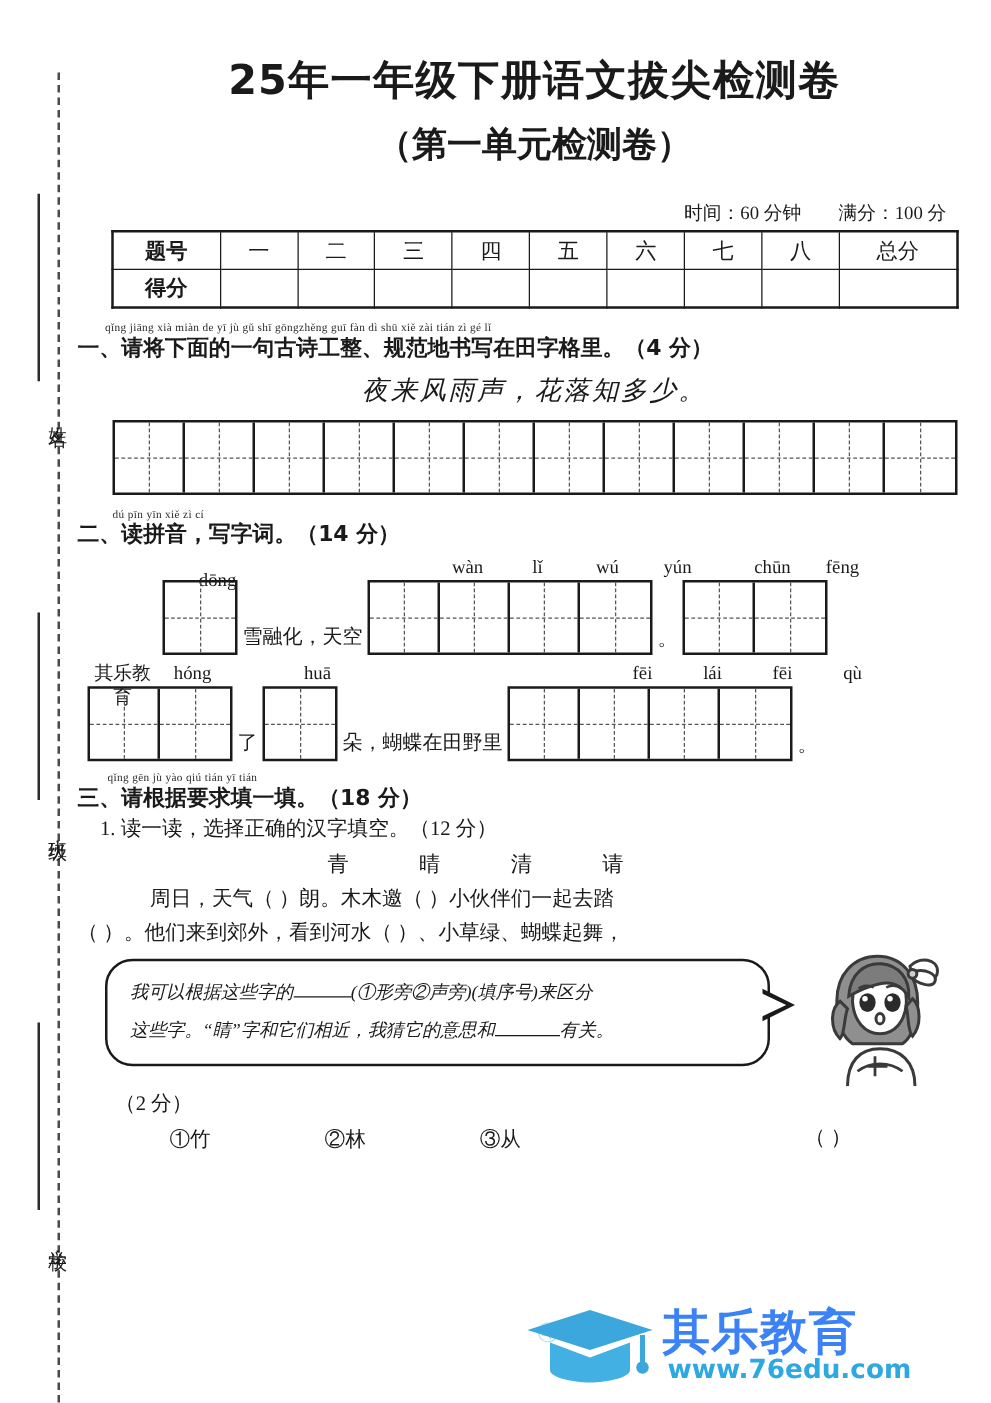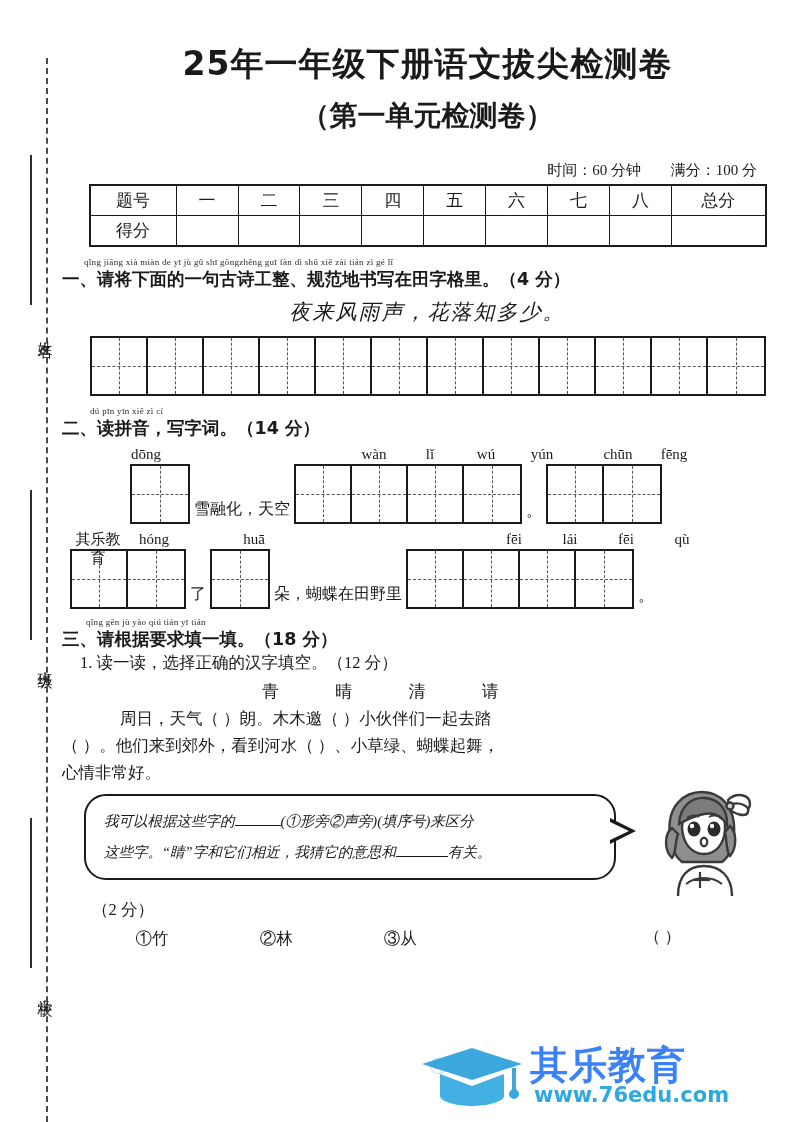--- a/index.html
+++ b/index.html
@@ -84,21 +84,21 @@
     width: 678px;
     border: 2px solid #1a1a1a;
   }
   table.score-table td {
     border: 1px solid #1a1a1a;
     height: 27px;
     text-align: center;
     font-size: 17px;
     font-family: "Liberation Serif", serif;
   }
-  td.hdr-cell { width: 88px; }
+  td.hdr-cell { width: 88px; font-weight: bold; }
   td.num-cell { width: 62px; }
   td.total-cell { width: 96px; }
 
   
   .section {
     position: relative;
     margin-top: 6px;
   }
   .pinyin-line {
     font-size: 9px;
@@ -385,21 +385,21 @@
     </div>
   </div>
 
   <div class="section" style="margin-top:10px;">
     <div class="pinyin-line" style="padding-left:28px;">dú pīn yīn   xiě zì  cí</div>
     <div class="sec-title">二、读拼音，写字词。（14 分）</div>
 
     <div class="q2-block">
 
       <div style="position:relative; height:19px;">
-        <div class="pin-row" style="position:absolute; left:56px;">
+        <div class="pin-row" style="position:absolute; left:84px;margin-top:11px;">
           <div class="p">dōng</div>
         </div>
         <div class="pin-row" style="position:absolute; left:284px;">
           <div class="p">wàn</div>
           <div class="p">lǐ</div>
           <div class="p">wú</div>
           <div class="p">yún</div>
         </div>
         <div class="pin-row" style="position:absolute; left:528px;">
           <div class="p">chūn</div>
@@ -473,21 +473,20 @@
     <div class="char-choices">
       <span>青</span>
       <span>晴</span>
       <span>清</span>
       <span>请</span>
     </div>
 
     <div class="passage">
       <div class="indent">周日，天气（      ）朗。木木邀（      ）小伙伴们一起去踏</div>
       <div>（      ）。他们来到郊外，看到河水（      ）、小草绿、蝴蝶起舞，</div>
-      <div>心情非常好。</div>
     </div>
 
     <div class="bubble-wrap">
       <div class="bubble"></div>
       <div class="bubble-tail"></div>
       <div class="bubble-text">
         <div>
           <span>我可以根据这些字的</span><span class="blank-u"></span><span>(①形旁②声旁)(填序号)来区分</span>
         </div>
         <div>

